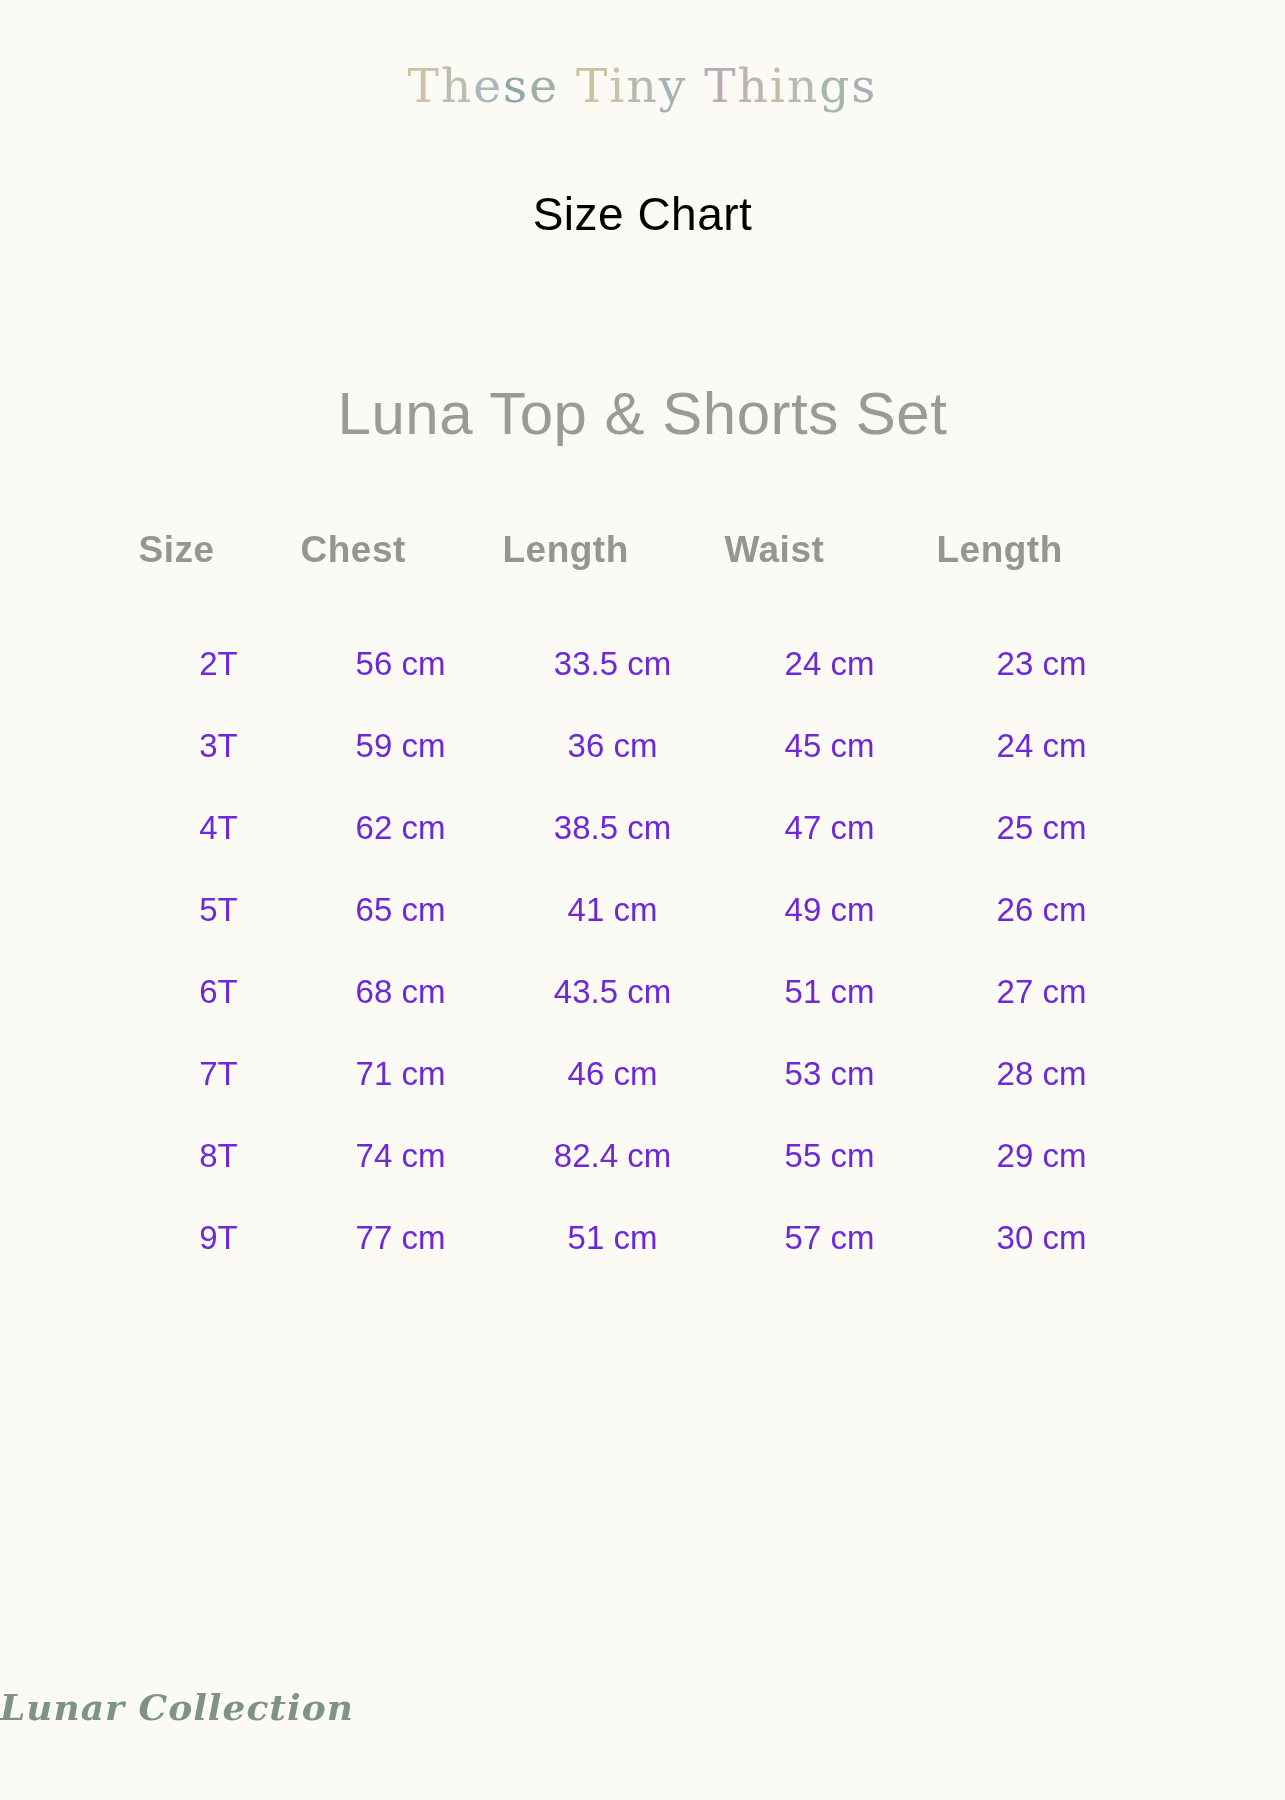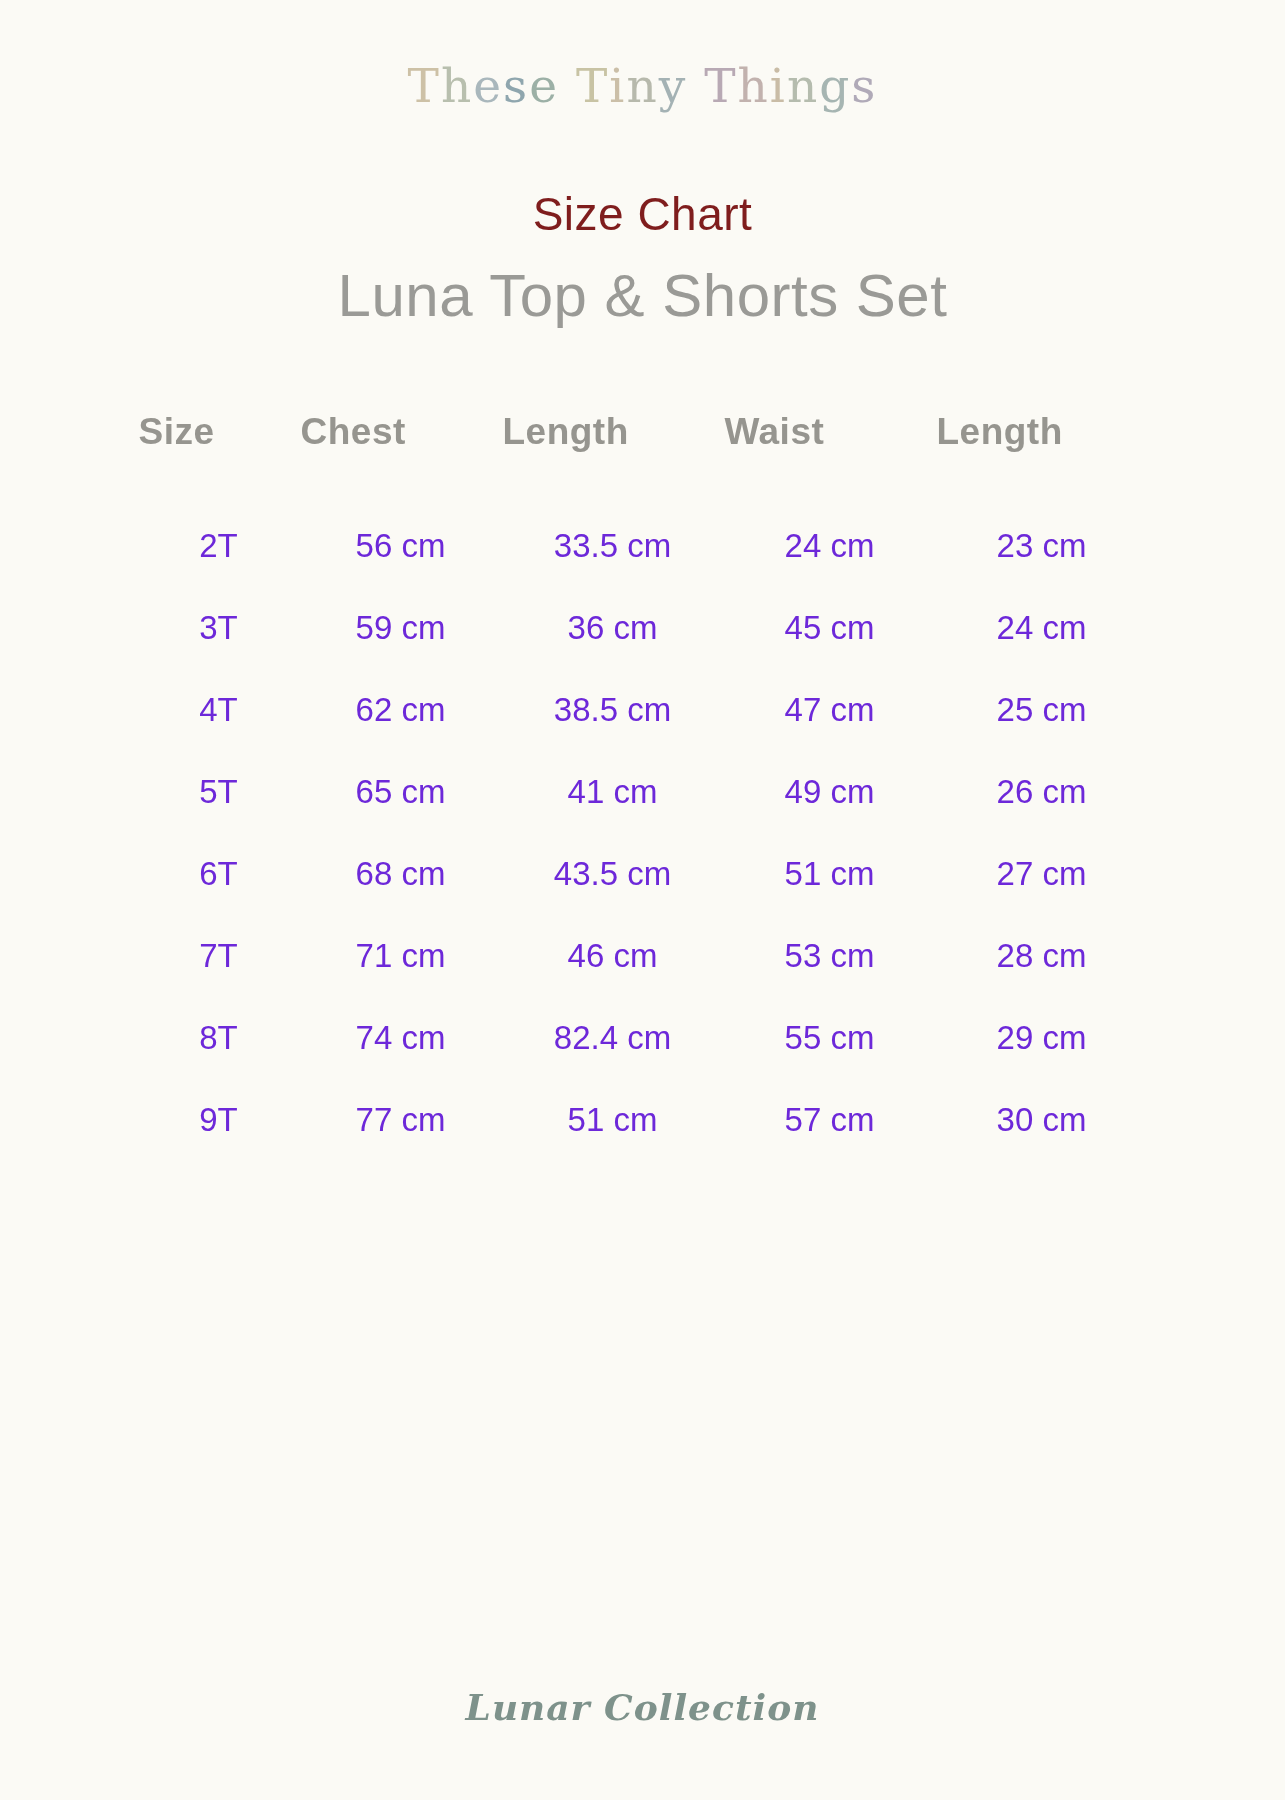--- a/index.html
+++ b/index.html
@@ -33,27 +33,28 @@
     letter-spacing: 2px;
     white-space: pre;
     line-height: 1;
   }
   .brand span { display: inline-block; }
 
   
   .chart-label {
     margin-top: 58px;
     font-size: 46px;
-    color: #7f1d1d;
+    color: #000000;
     letter-spacing: 0.5px;
     font-weight: 400;
   }
 
   
   .product-title {
+    margin-top: 118px;
     font-size: 60px;
     color: #9a9a96;
     letter-spacing: 0.5px;
     font-weight: 400;
   }
 
   
   .size-table {
     margin-top: 60px;
     width: 1010px;
@@ -85,21 +86,21 @@
   .size-table td:nth-child(4) { width: 21%; }
   .size-table th:nth-child(5),
   .size-table td:nth-child(5) { width: 21%; }
 
   
   .footer {
     position: absolute;
     bottom: 72px;
     left: 0;
     width: 100%;
-    text-align: center;
+    text-align: left;
   }
   .footer-text {
     font-family: "DejaVu Serif", serif;
     font-style: italic;
     font-weight: bold;
     font-size: 36px;
     color: #7e928b;
     letter-spacing: 1px;
   }
 </style>

